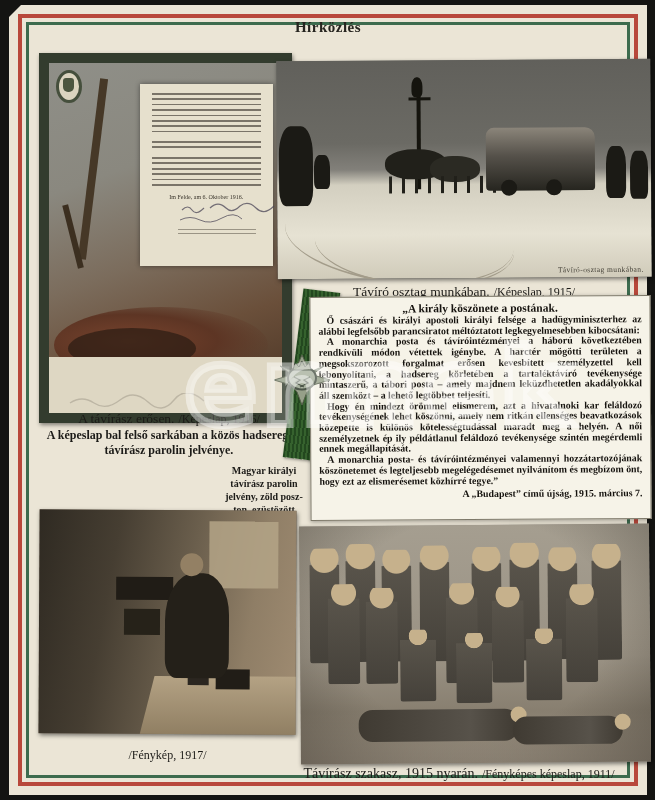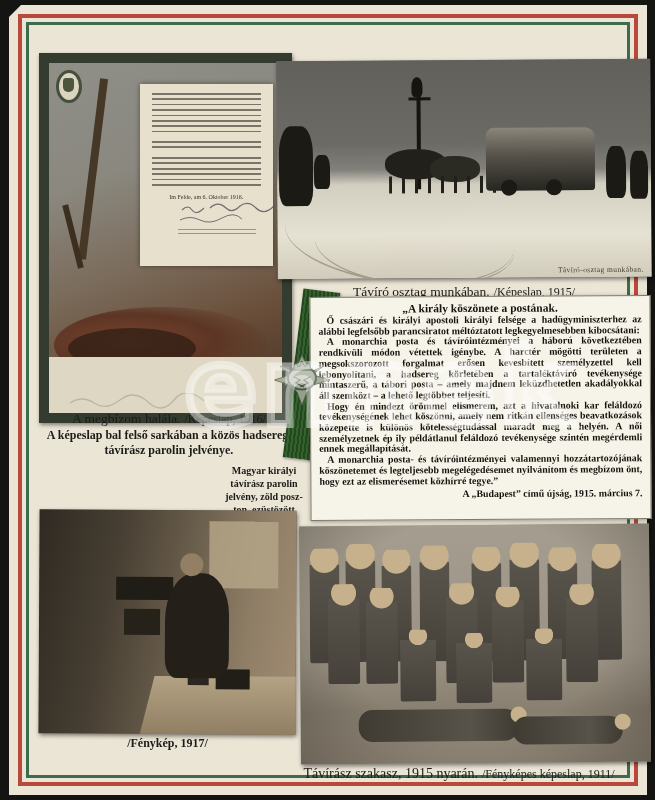--- a/index.html
+++ b/index.html
@@ -100,21 +100,21 @@
   .office-window{position:absolute;right:7%;top:5%;width:27%;height:30%;background:#b4a487;opacity:.85;}
   .office-shelf{position:absolute;left:30%;top:30%;width:22%;height:10%;background:#201c16;}
   .office-box{position:absolute;left:33%;top:44%;width:14%;height:12%;background:#262219;}
   .office-desk{position:absolute;right:-4%;bottom:-2%;width:62%;height:28%;transform:skewX(-14deg);
                background:linear-gradient(180deg,#b4a284 0%,#8d7c60 100%);}
   .office-inst1{position:absolute;right:18%;bottom:20%;width:13%;height:9%;background:#211d17;}
   .office-inst2{position:absolute;right:34%;bottom:22%;width:8%;height:7%;background:#2b2620;}
   .office-man{position:absolute;left:49%;top:28%;width:25%;height:47%;background:#242019;border-radius:45% 40% 18% 18%;}
   .office-head{position:absolute;left:55%;top:19%;width:23px;height:23px;border-radius:50%;background:#938064;}
   .cap-office{position:absolute;left:30px;top:731px;width:257px;text-align:center;color:#1c1b18;z-index:5;}
-  .cap-office .cap-src{display:block;margin-top:0;font-weight:bold;}
+  .cap-office .cap-src{display:block;margin-top:12px;}
 
   
   .platoon{position:absolute;left:291px;top:520px;width:350px;height:238px;overflow:hidden;z-index:5;
            transform:rotate(-.5deg);box-shadow:1px 2px 4px rgba(0,0,0,.5);background:#9a9388;}
   .pl-bg{position:absolute;left:0;top:0;width:100%;height:100%;
          background:radial-gradient(ellipse at 50% 42%,rgba(0,0,0,0) 55%,rgba(38,33,26,.38) 100%),
                     linear-gradient(180deg,#a59e90 0%,#9a9284 55%,#887f70 78%,#978d7e 100%);}
   .sol{position:absolute;border-radius:7px 7px 3px 3px;
        background:radial-gradient(circle at 50% 9%,#c6b18c 0 13%,rgba(0,0,0,0) 14%),
                   linear-gradient(180deg,rgba(0,0,0,0) 0 14%,#59544b 15%,#45413a 100%);}
@@ -123,20 +123,21 @@
   .cap-platoon{position:absolute;left:250px;top:759px;width:400px;text-align:center;color:#1c1b18;z-index:5;}
   .cap-platoon .cap-bold{font-size:14px;}
 </style>
 </head>
 <body>
 
 <div class="canvas">
   <div class="page">
     <div class="frame-red"></div>
     <div class="frame-green"></div>
+    <div class="page-title">Hírközlés</div>
 
     <div class="death-card">
       <div class="death-paint">
         <div class="death-pole"></div>
         <div class="death-pole-stub"></div>
         <div class="death-soldier"></div>
         <div class="death-soldier-dark"></div>
         <div class="death-cert">
           <div class="fraktur fk1"></div>
           <div class="fraktur fk2"></div>
@@ -152,21 +153,21 @@
             <div class="crest"></div>
           </div>
       </div>
       <div class="death-blank">
         <svg class="death-scribble" width="140" height="18" viewBox="0 0 140 18">
           <path d="M2 10 q12 -8 24 0 t26 -3 t28 2 t26 -2 t30 1" fill="none" stroke="#6a6358" stroke-width="1.4"></path>
         </svg>
       </div>
     </div>
     <div class="cap-death">
-      <span class="cap-bold">A megbízom halála.</span>
+      <span class="cap-bold">A távírász erősen.</span>
       <span class="cap-src">/Képeslap, 1916/</span>
       <div class="cap-note">A képeslap bal felső sarkában a közös hadsereg,
 távírász parolin jelvénye.</div>
     </div>
 
     <div class="tele">
       <div class="tele-sky"></div>
       <div class="tele-track t1"></div>
       <div class="tele-track t2"></div>
       <div class="tele-pole"></div>

